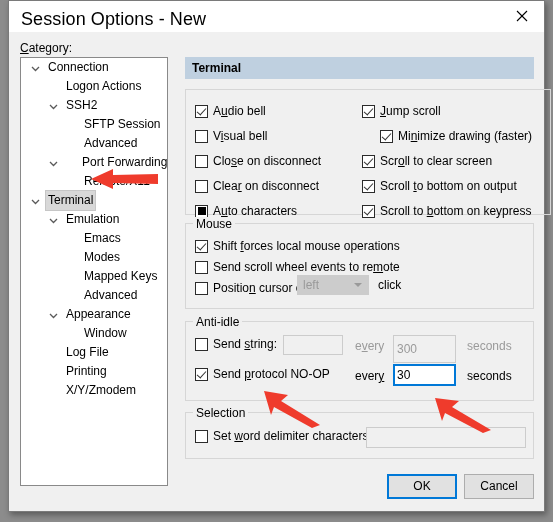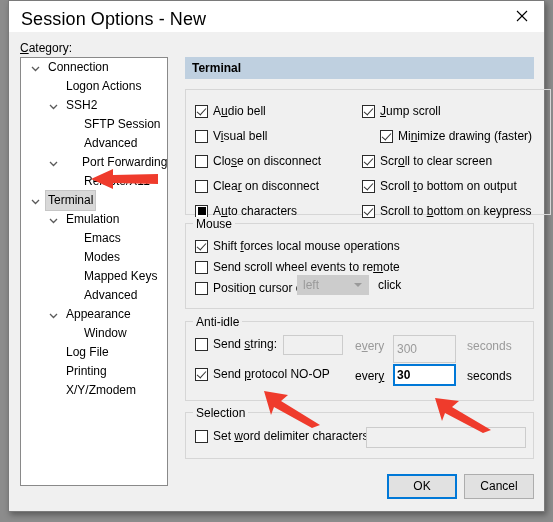--- a/index.html
+++ b/index.html
@@ -176,21 +176,20 @@
     outline: none;
   }
   .txtbox.disabled {
     background: #f0f0f0;
     border-color: #cccccc;
     color: #9a9a9a;
   }
   .txtbox.focused {
     border: 2px solid #0078d7;
     padding: 0 2px;
-    font-weight: bold;
   }
   .plaintext { position: absolute; font-size: 12px; white-space: nowrap; }
   .plaintext.disabled { color: #9a9a9a; }
   .plaintext u { text-decoration: underline; }
 
   
   .combo {
     position: absolute;
     background: #cccccc;
     border: 1px solid #cccccc;

